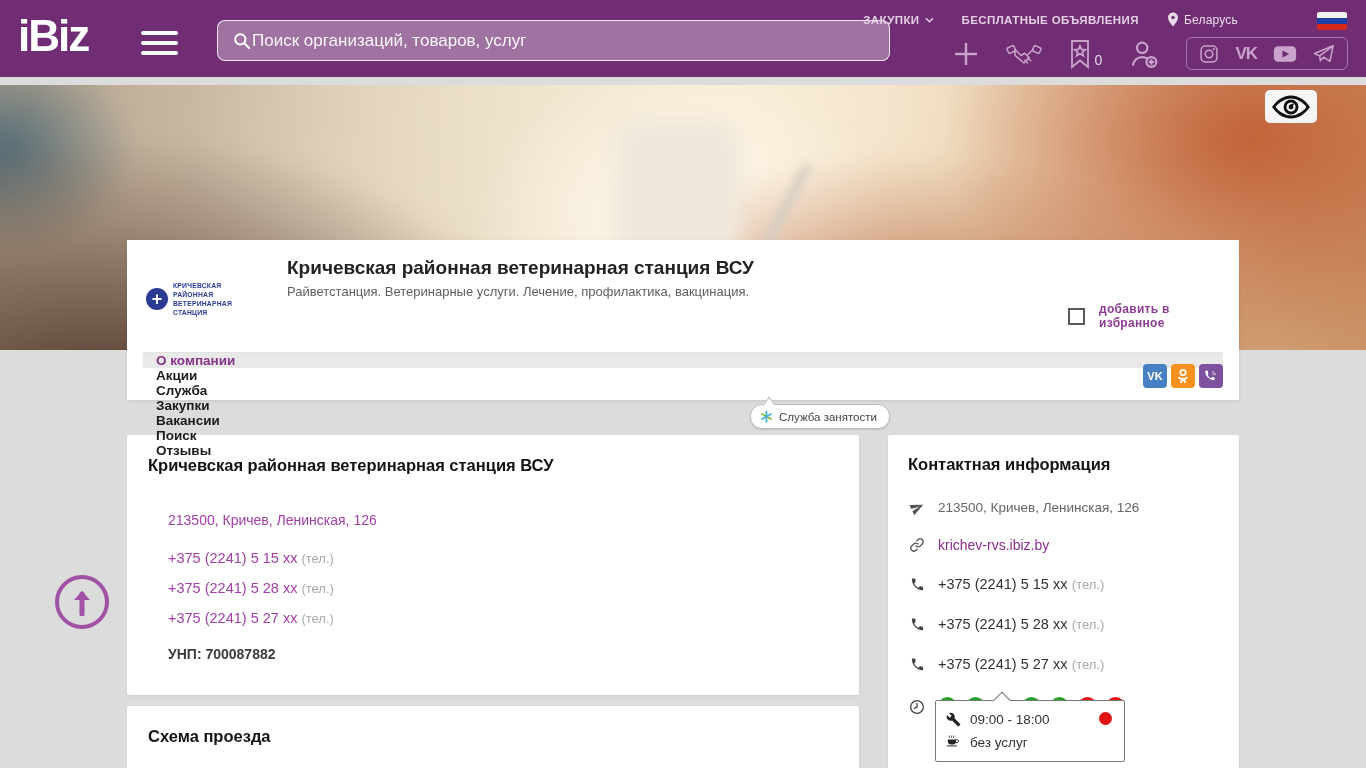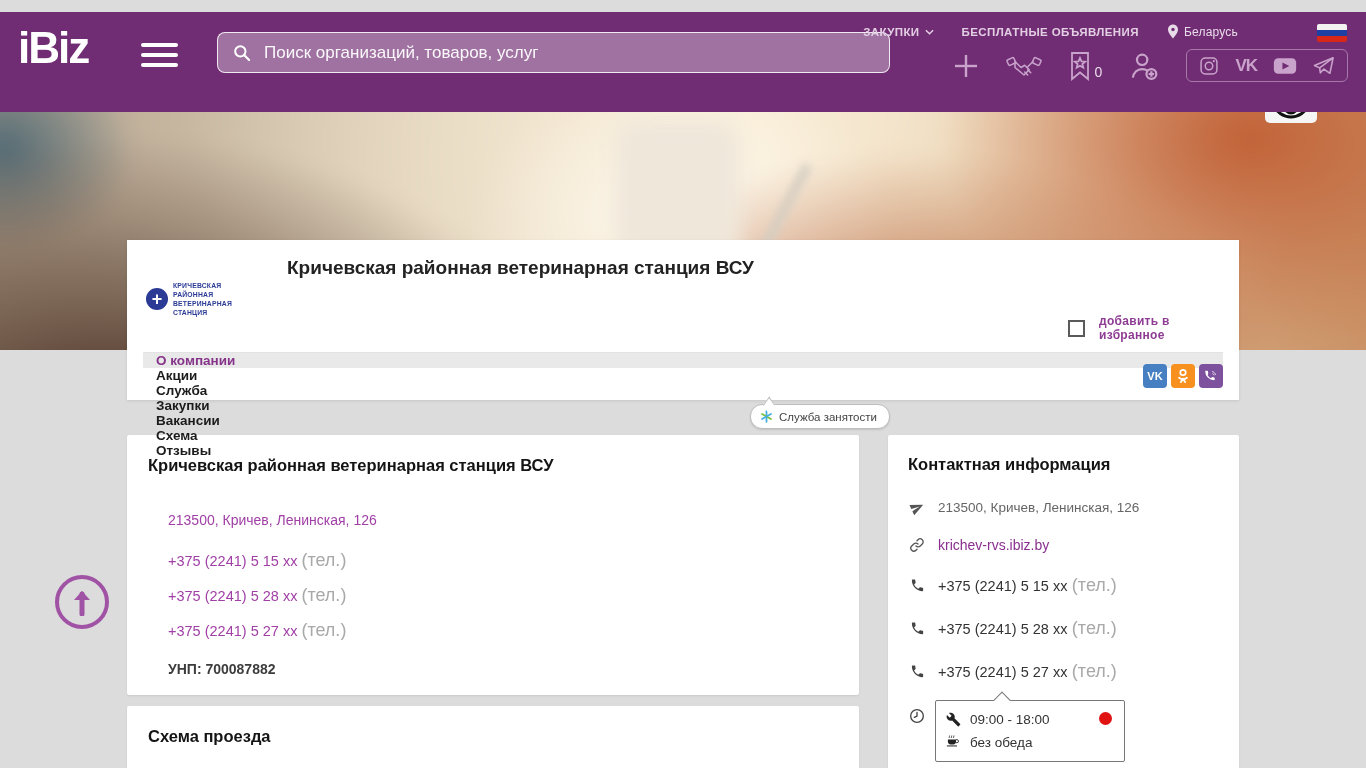--- a/index.html
+++ b/index.html
@@ -1,24 +1,24 @@
 <!DOCTYPE html>
 <html><head>
 <meta charset="utf-8">
 <style>
   * { margin:0; padding:0; box-sizing:border-box; }
   html,body { width:1366px; height:768px; overflow:hidden; }
   body { font-family:"Liberation Sans", sans-serif; background:#dcdcdc; position:relative; }
 
   
-  .site-header { position:absolute; left:0; top:12px; width:1366px; height:100px; background:#702d73; z-index:30; }
+  .site-header { position:absolute; left:0; top:0; width:1366px; height:77px; background:#702d73; z-index:30; }
   .logo { position:absolute; left:18px; top:12px; color:#fff; font-size:44px; font-weight:800; letter-spacing:-2px; line-height:1.1; cursor:pointer; }
   .burger { position:absolute; left:141px; top:31px; width:37px; height:24px; display:flex; flex-direction:column; justify-content:space-between; cursor:pointer; }
   .burger span { display:block; height:4px; background:#fff; border-radius:2px; }
-  .searchbar { position:absolute; left:217px; top:20px; width:673px; height:41px; background:rgba(255,255,255,.33); border:1px solid rgba(255,255,255,.85); border-radius:8px; display:flex; align-items:center; padding:0 14px; gap:12px; }
+  .searchbar { position:absolute; left:217px; top:20px; width:673px; height:41px; background:rgba(255,255,255,.33); border:1px solid rgba(255,255,255,.85); border-radius:8px; display:flex; align-items:center; padding:0 14px; gap:0; }
   .searchbar input { flex:1; background:transparent; border:none; outline:none; color:#fff; font-size:17px; font-family:"Liberation Sans",sans-serif; }
   .searchbar input::placeholder { color:rgba(255,255,255,.95); }
   .hdr-top { position:absolute; top:12px; right:128px; display:flex; align-items:center; gap:28px; }
   .hdr-link { color:#e3cfe4; font-size:11.5px; font-weight:bold; letter-spacing:.4px; display:flex; align-items:center; gap:5px; cursor:pointer; white-space:nowrap; }
   .hdr-region { color:#e9dcea; font-size:12px; font-weight:normal; letter-spacing:.2px; }
   .flag-ru { position:absolute; right:19px; top:12px; width:30px; height:18px; border-radius:2px; overflow:hidden; cursor:pointer; display:flex; flex-direction:column; }
   .flag-ru i { flex:1; }
   .flag-ru i:nth-child(1){background:#f2f2f2;} .flag-ru i:nth-child(2){background:#1e3fa4;} .flag-ru i:nth-child(3){background:#d62718;}
   .hdr-icons { position:absolute; top:37px; right:18px; display:flex; align-items:center; gap:26px; color:#c9a3cc; }
   .hico { cursor:pointer; display:flex; align-items:center; }
@@ -45,21 +45,21 @@
   .hero-pen   { position:absolute; left:765px; top:70px;  width:9px;  height:165px; background:#d5cec2; transform:rotate(28deg); border-radius:5px; filter:blur(4px); }
   .eye-btn { position:absolute; left:1265px; top:90px; width:52px; height:33px; background:#f5f5f5; border-radius:5px; display:flex; align-items:center; justify-content:center; cursor:pointer; z-index:5; }
 
   
   .company-card { position:absolute; left:127px; top:240px; width:1112px; height:160px; background:#fff; z-index:10; box-shadow:0 1px 3px rgba(0,0,0,.10); }
   .clogo { position:absolute; left:16px; top:12px; width:112px; height:94px; display:flex; align-items:center; gap:5px; padding-left:3px; }
   .clogo-cross { width:22px; height:22px; min-width:22px; background:#2b3a94; border-radius:50%; color:#fff; display:flex; align-items:center; justify-content:center; font-size:18px; font-weight:900; line-height:1; }
   .clogo-txt { color:#2b3a94; font-size:6.8px; font-weight:bold; letter-spacing:.2px; line-height:1.35; }
   .cname { position:absolute; left:160px; top:17px; font-size:19px; font-weight:bold; color:#222; }
   .cdesc { position:absolute; left:160px; top:44px; font-size:13px; color:#5f5f5f; }
-  .fav { position:absolute; left:941px; top:74px; display:flex; align-items:center; gap:14px; cursor:pointer; }
+  .fav { position:absolute; left:941px; top:62px; display:flex; align-items:center; gap:14px; cursor:pointer; }
   .fav-box { width:17px; height:17px; border:2px solid #5a5a5a; background:#fff; }
   .fav-label { color:#8e3c93; font-weight:bold; font-size:12px; letter-spacing:.3px; }
   .tabs-row { position:absolute; left:16px; right:16px; bottom:0; height:48px; border-top:1px solid #e3e3e3; display:flex; align-items:stretch;flex-direction:column; }
   .tab { display:flex; align-items:center; padding:0 13px; font-size:13.5px; font-weight:bold; color:#1b1b1b; cursor:pointer; white-space:nowrap; }
   .tab.active { background:#e9e9e9; color:#86348a; }
   .card-socials { position:absolute; right:0; bottom:12px; display:flex; gap:4px; }
   .stile { width:24px; height:24px; border-radius:4px; display:flex; align-items:center; justify-content:center; color:#fff; cursor:pointer; }
   .stile.vk { background:#4680c2; font-size:11px; font-weight:800; }
   .stile.ok { background:#f7901e; }
   .stile.viber { background:#7d519e; }
@@ -67,21 +67,21 @@
   
   .vac-tip { position:absolute; left:750px; top:404px; z-index:20; background:#fff; border:1px solid #bdbdbd; border-radius:12px; height:25px; display:flex; align-items:center; gap:6px; padding:0 12px 0 9px; font-size:11.5px; color:#444; box-shadow:0 1px 2px rgba(0,0,0,.12); }
   .vac-tip::before { content:""; position:absolute; left:13px; top:-5px; width:9px; height:9px; background:#fff; border-left:1px solid #bdbdbd; border-top:1px solid #bdbdbd; transform:rotate(55deg) skewX(20deg); }
 
   
   .about-card { position:absolute; left:127px; top:435px; width:732px; height:260px; background:#fff; border-radius:2px; box-shadow:0 1px 2px rgba(0,0,0,.08); padding:21px; z-index:5; }
   .about-card h2, .map-card h2, .contact-card h2 { font-size:16.5px; font-weight:bold; color:#141414; }
   .addr-link { display:inline-block; margin:37px 0 8px 20px; color:#a03fa5; font-size:14px; cursor:pointer; text-decoration:none; }
   .phone-row { margin:14px 0 0 20px; font-size:14.5px; }
   .phone-link { color:#a03fa5; cursor:pointer; text-decoration:none; }
-  .phone-note { color:#a9a9a9; font-size:18px; }
+  .phone-note { color:#a9a9a9; font-size:13px; }
   .unp { margin:20px 0 0 20px; font-size:14px; color:#3c3c3c;font-weight:bold; }
   .map-card { position:absolute; left:127px; top:706px; width:732px; height:80px; background:#fff; border-radius:2px; box-shadow:0 1px 2px rgba(0,0,0,.08); padding:21px; z-index:5; }
 
   .contact-card { position:absolute; left:888px; top:435px; width:351px; height:345px; background:#fff; border-radius:2px; box-shadow:0 1px 2px rgba(0,0,0,.08); padding:20px; z-index:5; }
   .crow { display:flex; align-items:center; gap:12px; margin-top:22px; }
   .crow .ic { width:18px; min-width:18px; display:flex; justify-content:center; color:#555; }
   .ctext { color:#666; font-size:13.5px; }
   .weblink { color:#8a2f8f; font-weight:normal; font-size:14px; cursor:pointer; text-decoration:none; }
   .cphone { color:#333; font-size:14.5px; }
   .days { display:flex; gap:9px; }
@@ -226,32 +226,33 @@
 
 <div class="company-card">
   <div class="clogo">
     <div class="clogo-cross">+</div>
     <div class="clogo-txt">
       <div>КРИЧЕВСКАЯ РАЙОННАЯ</div>
       <div>ВЕТЕРИНАРНАЯ СТАНЦИЯ</div>
     </div>
   </div>
   <div class="cname">Кричевская районная ветеринарная станция ВСУ</div>
+  <div class="cdesc">Райветстанция. Ветеринарные услуги. Лечение, профилактика, вакцинация.</div>
   <div class="fav">
     <div class="fav-box"></div>
     <div class="fav-label">добавить в избранное</div>
   </div>
 
   <div class="tabs-row">
     <div class="tab active">О компании</div>
     <div class="tab">Акции</div>
     <div class="tab">Служба</div>
     <div class="tab">Закупки</div>
     <div class="tab">Вакансии</div>
-    <div class="tab">Схема</div>
+    <div class="tab">Поиск</div>
     <div class="tab">Отзывы</div>
     <div class="card-socials">
       <div class="stile vk">VK</div>
       <div class="stile ok">
         <svg width="14" height="16" viewBox="0 0 16 18" fill="none" stroke="#fff" stroke-width="2" stroke-linecap="round">
             <circle cx="8" cy="5" r="3.1"></circle>
             <path d="M3.5 11c2.6 2 6.4 2 9 0"></path>
             <path d="M5.5 16l2.5-3.5L10.5 16"></path>
           </svg>
       </div>
@@ -375,21 +376,21 @@
     </div>
     <div class="sched-row">
       <span style="display:flex">
         <svg width="15" height="15" viewBox="0 0 24 24">
             <path d="M5 4c0-1 .8-1.5.8-2.5M8.5 4c0-1 .8-1.5.8-2.5M12 4c0-1 .8-1.5.8-2.5" fill="none" stroke="#222" stroke-width="1.3" stroke-linecap="round"></path>
             <path d="M3 7h13v3.5A4.5 4.5 0 0 1 11.5 15h-4A4.5 4.5 0 0 1 3 10.5z" fill="#222"></path>
             <path d="M16 7.5h1.6a2.4 2.4 0 0 1 0 4.8H16" fill="none" stroke="#222" stroke-width="1.4"></path>
             <path d="M2 17.5h15" stroke="#222" stroke-width="1.6" stroke-linecap="round"></path>
           </svg>
       </span>
-      <span>без обеда</span>
+      <span>без услуг</span>
     </div>
   </div>
 </div>
 
 <div class="scroll-top">
   <span style="display:flex">
     <svg width="24" height="28" viewBox="0 0 24 28">
         <path d="M12 26V6" stroke="#a052a4" stroke-width="5" stroke-linecap="round" fill="none"></path>
         <path d="M4 12 12 3l8 9z" fill="#a052a4"></path>
       </svg>

